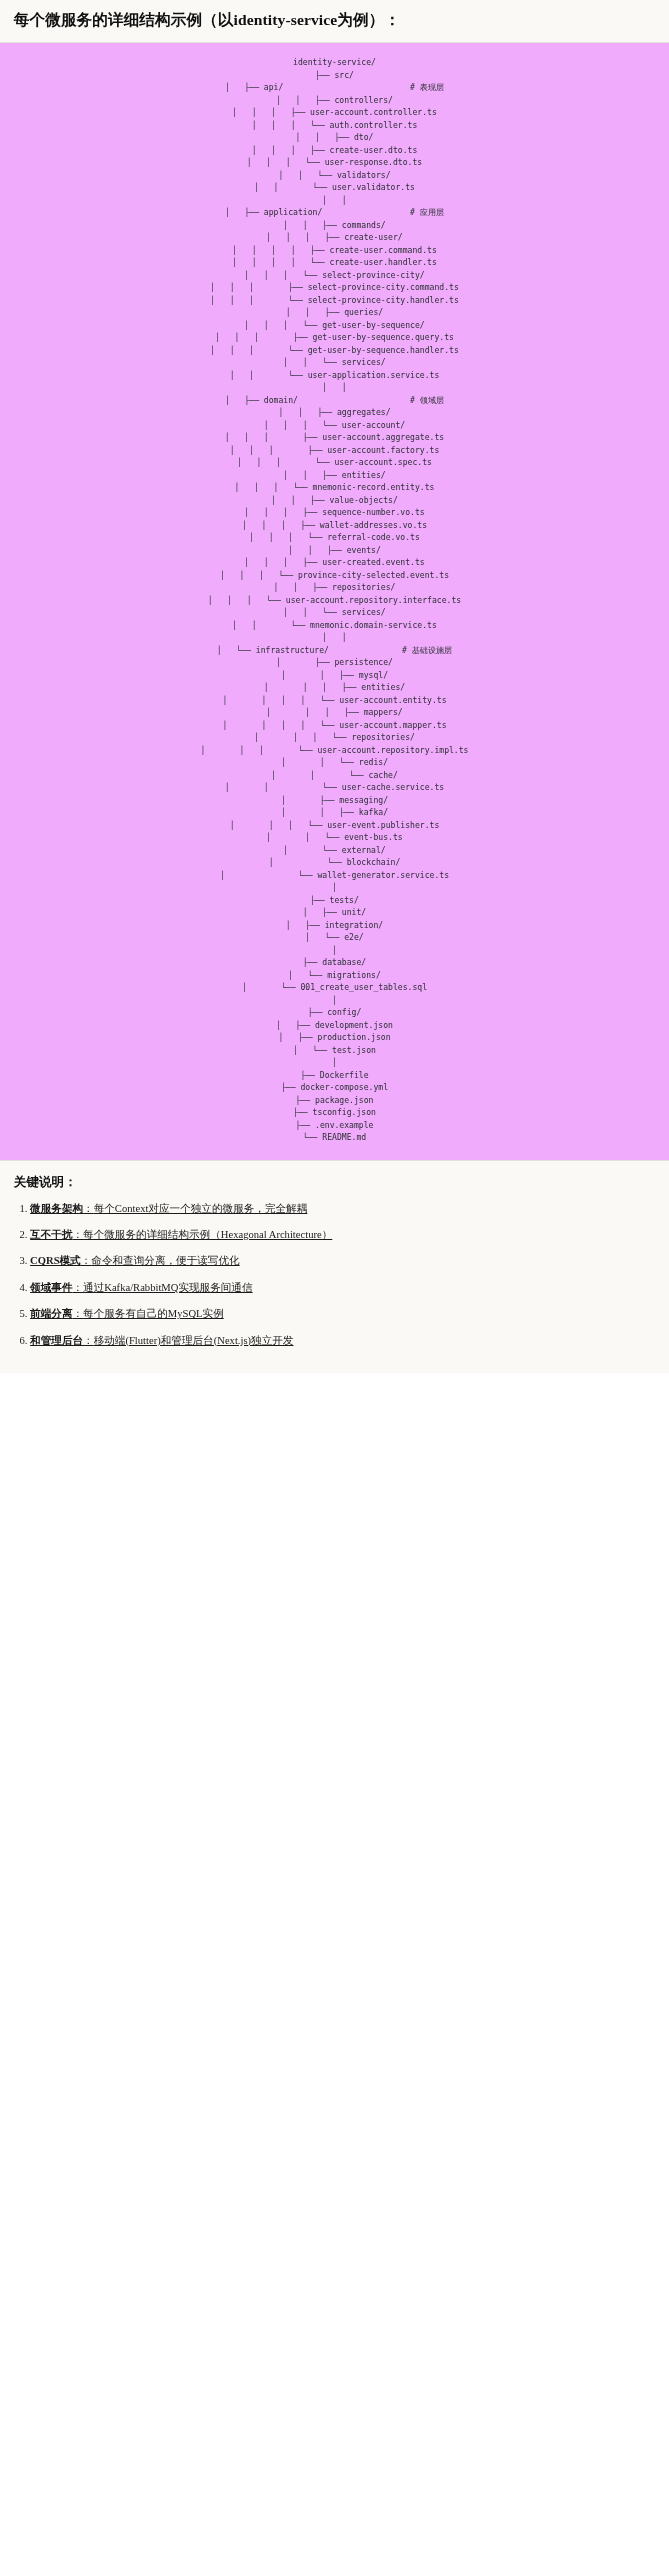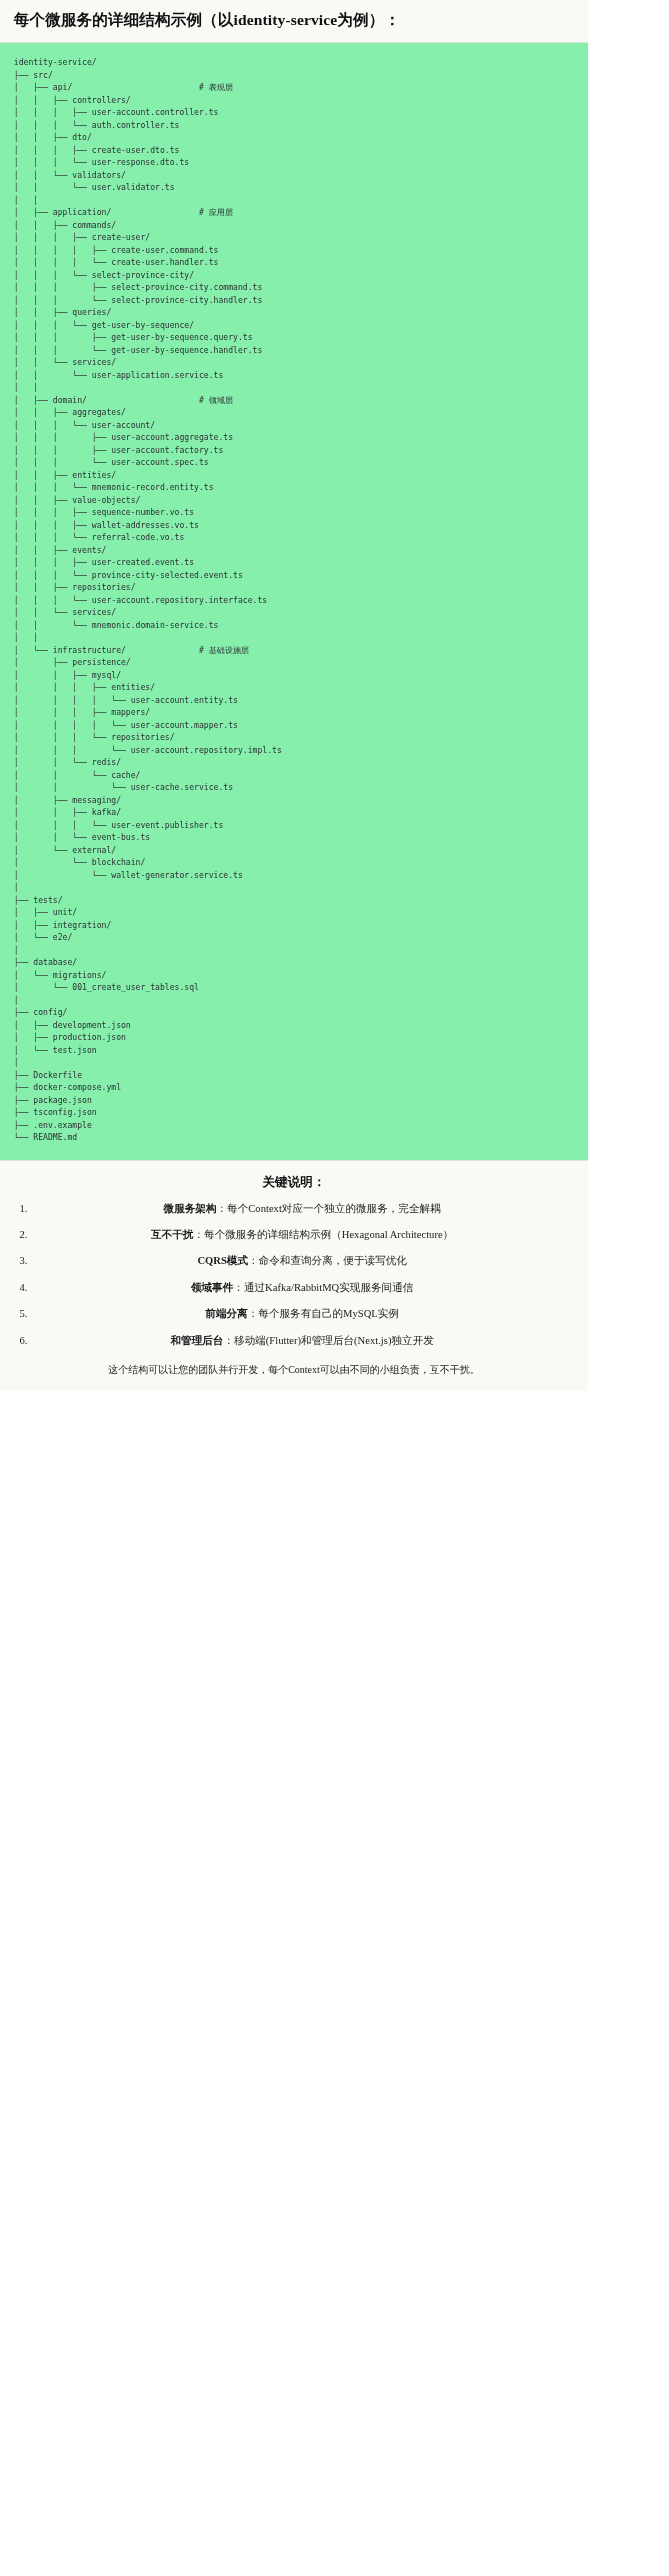--- a/index.html
+++ b/index.html
@@ -9,21 +9,21 @@
     background: #ffffff;
   }
   body {
     width: 669px;
     font-family: "Liberation Serif", "DejaVu Serif", serif;
     color: #1a1a1a;
     -webkit-font-smoothing: antialiased;
   }
 
   .page {
-    width: 588px;
+    width: 669px;
     box-sizing: border-box;
     background: #ffffff;
   }
 
   
   .header-band {
     background: #faf9f6;
     padding: 10px 13.8px 11.3px 13.8px;
     border-bottom: 0.6px solid #e3e1dc;
     box-sizing: border-box;
@@ -32,62 +32,63 @@
     font-family: "Liberation Serif", "DejaVu Serif", serif;
     font-weight: bold;
     font-size: 15.6px;
     line-height: 1.3;
     color: #101010;
     letter-spacing: 0.1px;
   }
 
   
   .code-band {
-    background: #86efac;
+    background: #f0abfc;
     padding: 13.8px 13.8px 16.3px 13.8px;
     border-bottom: 0.6px solid #e3e1dc;
     box-sizing: border-box;
+    text-align: center;
   }
   pre.tree {
     margin: 0;
     font-family: "DejaVu Sans Mono", "Liberation Mono", monospace;
     font-size: 8.1px;
     line-height: 12.5px;
     color: #2c2f33;
     white-space: pre;
     overflow: visible;
     letter-spacing: 0px;
   }
 
   
   .notes-band {
     background: #faf9f6;
     padding: 12.5px 13.8px 13.8px 13.8px;
     box-sizing: border-box;
-    text-align: center;
   }
   .notes-title {
     font-family: "Liberation Serif", "DejaVu Serif", serif;
     font-weight: bold;
     font-size: 12.5px;
     color: #101010;
     margin: 0 0 10px 0;
     letter-spacing: 0.1px;
   }
   ol.notes-list {
     margin: 0 0 0 0;
     padding: 0 0 0 16.3px;
     list-style-position: outside;
     font-size: 10.6px;
     line-height: 1.55;
   }
   ol.notes-list li {
     margin-bottom: 10px;
     font-family: "Liberation Serif", "DejaVu Serif", serif;
     color: #1a1a1a;
+    text-decoration: underline;
   }
   ol.notes-list li .k {
     font-weight: bold;
   }
   .closing {
     margin-top: 12.5px;
     font-family: "Liberation Serif", "DejaVu Serif", serif;
     font-size: 10px;
     line-height: 1.6;
     color: #1a1a1a;
@@ -209,17 +210,16 @@
         <span class="k">领域事件</span><span>：</span><span>通过Kafka/RabbitMQ实现服务间通信</span>
       </li>
       <li>
         <span class="k">前端分离</span><span>：</span><span>每个服务有自己的MySQL实例</span>
       </li>
       <li>
         <span class="k">和管理后台</span><span>：</span><span>移动端(Flutter)和管理后台(Next.js)独立开发</span>
       </li>
     </ol>
 
-    <div class="closing">这个结构可以让您的团队并行开发，每个Context可以由不同的小组负责，互不干扰。</div>
   </div>
 
 </div>
 
 
 </body></html>

